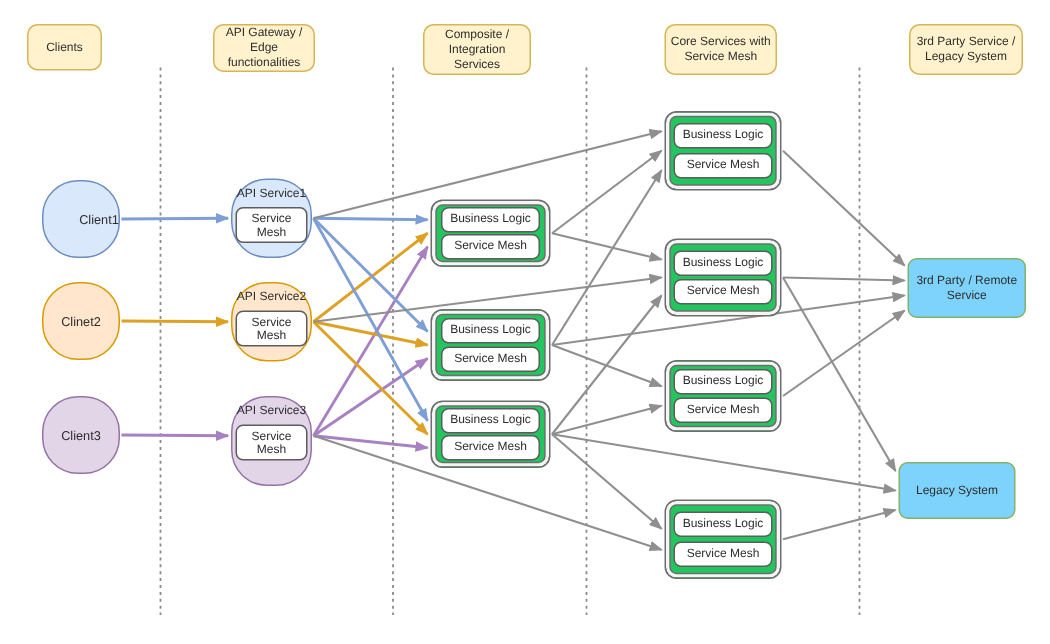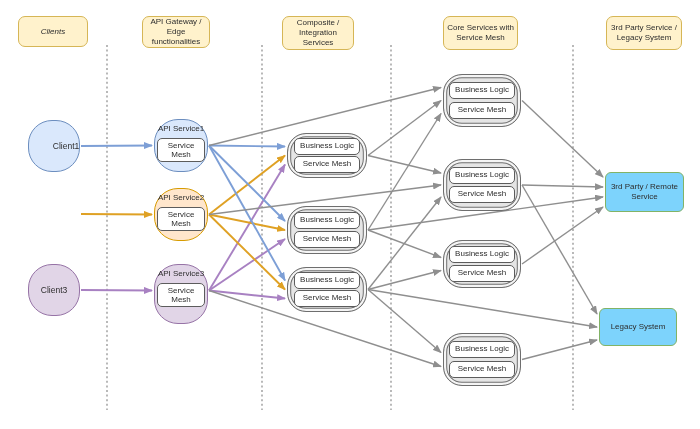--- a/index.html
+++ b/index.html
@@ -8,21 +8,21 @@
   #edges-layer{position:absolute;left:0;top:0;}
   .node{position:absolute;box-sizing:border-box;display:flex;flex-direction:column;
         align-items:center;justify-content:center;text-align:center;color:#2d2d2d;border-radius:24px;}
   .node .lbl{white-space:pre-line;line-height:1.25;}
   .header{border:1px solid #d6b656;background:#fff2cc;border-radius:7px;font-size:8px;}
   .plain{border:1px solid;font-size:8.5px;}
   .green{border:1px solid #82b366;background:#7dd3fc;border-radius:6px;font-size:8px;padding:2px;}
   .api{border:1px solid;font-size:8px;justify-content:flex-start;padding-top:4px;}
   .api .inner{margin-top:4px;width:44px;background:#ffffff;border:1.2px solid #5c5c5c;
         border-radius:5px;font-size:8px;line-height:1.15;padding:2px 1px;color:#2d2d2d;}
-  .service{background:#e5e5e5;border:1.2px solid #6e6e6e;border-radius:19px;
+  .service{background:#22c55e;border:1.2px solid #6e6e6e;border-radius:8px;
         box-shadow:inset 0 0 0 2.2px #f5f5f5, inset 0 0 0 3.2px #6e6e6e;
         justify-content:space-evenly;padding:4px 0;}
   .service .row{width:64px;background:#ffffff;border:1.2px solid #5c5c5c;border-radius:5px;
         font-size:8px;line-height:1.1;padding:3px 0;color:#2d2d2d;}
 </style>
 </head>
 <body>
 
 <div id="stage">
   <svg id="edges-layer" width="700" height="429" viewBox="0 0 700 429">
@@ -67,41 +67,44 @@
       <line x1="368" y1="289.5" x2="441" y2="352.5" stroke="#8f8f8f" stroke-width="1.4" marker-end="url(#arrow-gray)"></line>
       <line x1="209" y1="290.5" x2="441" y2="366.5" stroke="#8f8f8f" stroke-width="1.4" marker-end="url(#arrow-gray)"></line>
       <line x1="522" y1="100.5" x2="603" y2="177" stroke="#8f8f8f" stroke-width="1.4" marker-end="url(#arrow-gray)"></line>
       <line x1="522" y1="185" x2="603" y2="187" stroke="#8f8f8f" stroke-width="1.4" marker-end="url(#arrow-gray)"></line>
       <line x1="368" y1="230" x2="603" y2="197" stroke="#8f8f8f" stroke-width="1.4" marker-end="url(#arrow-gray)"></line>
       <line x1="522" y1="264" x2="603" y2="207" stroke="#8f8f8f" stroke-width="1.4" marker-end="url(#arrow-gray)"></line>
       <line x1="522" y1="185" x2="597" y2="314" stroke="#8f8f8f" stroke-width="1.4" marker-end="url(#arrow-gray)"></line>
       <line x1="368" y1="289.5" x2="597" y2="327" stroke="#8f8f8f" stroke-width="1.4" marker-end="url(#arrow-gray)"></line>
       <line x1="522" y1="359.5" x2="597" y2="340" stroke="#8f8f8f" stroke-width="1.4" marker-end="url(#arrow-gray)"></line>
     </svg>
-<div class="node header" style="left: 18px; top: 16px; width: 70px; height: 31px; font-style: italic;">
+<div class="node header" style="left: 18px; top: 16px; width: 50px; height: 31px;">
       <span class="lbl">Clients</span>
     </div>
     <div class="node header" style="left: 142px; top: 16px; width: 68px; height: 32px;">
       <span class="lbl">API Gateway / Edge
 functionalities</span>
     </div>
     <div class="node header" style="left: 282px; top: 16px; width: 72px; height: 34px;">
       <span class="lbl">Composite /
 Integration Services</span>
     </div>
     <div class="node header" style="left: 443px; top: 16px; width: 75px; height: 34px;">
       <span class="lbl">Core Services with
 Service Mesh</span>
     </div>
     <div class="node header" style="left: 606px; top: 16px; width: 76px; height: 34px;">
       <span class="lbl">3rd Party Service /
 Legacy System</span>
     </div>
     <div class="node plain" style="left: 28px; top: 120px; width: 52px; height: 52px; background: rgb(218, 232, 252); border-color: rgb(108, 142, 191); padding-left: 24px;">
       <span class="lbl">Client1</span>
+    </div>
+    <div class="node plain" style="left: 28px; top: 188px; width: 52px; height: 52px; background: rgb(255, 230, 204); border-color: rgb(215, 155, 0);">
+      <span class="lbl">Clinet2</span>
     </div>
     <div class="node plain" style="left: 28px; top: 264px; width: 52px; height: 52px; background: rgb(225, 213, 231); border-color: rgb(150, 115, 166);">
       <span class="lbl">Client3</span>
     </div>
     <div class="node api" style="left: 154px; top: 119px; width: 54px; height: 53px; background: rgb(218, 232, 252); border-color: rgb(108, 142, 191);">
       <span class="lbl">API Service1</span>
       <div class="inner">Service Mesh</div>
     </div>
     <div class="node api" style="left: 154px; top: 188px; width: 54px; height: 53px; background: rgb(255, 230, 204); border-color: rgb(215, 155, 0);">
       <span class="lbl">API Service2</span>

